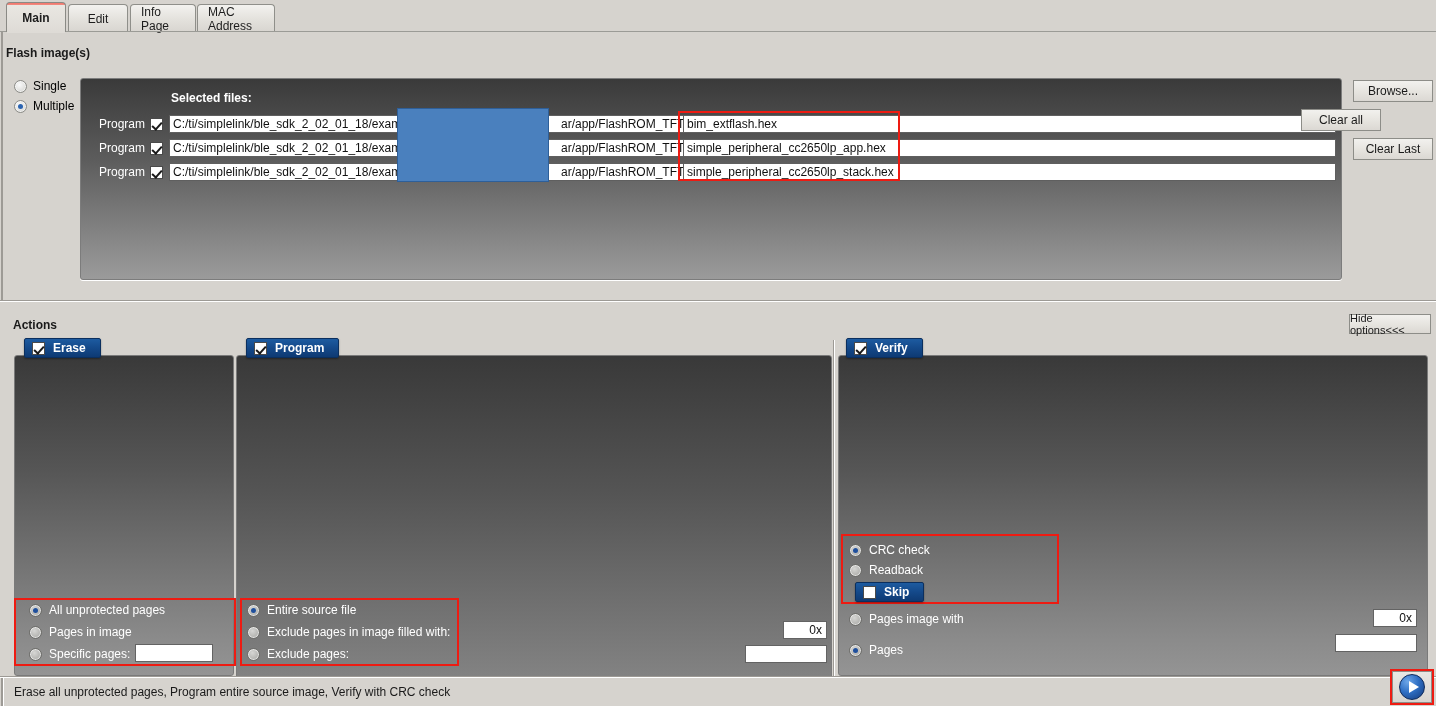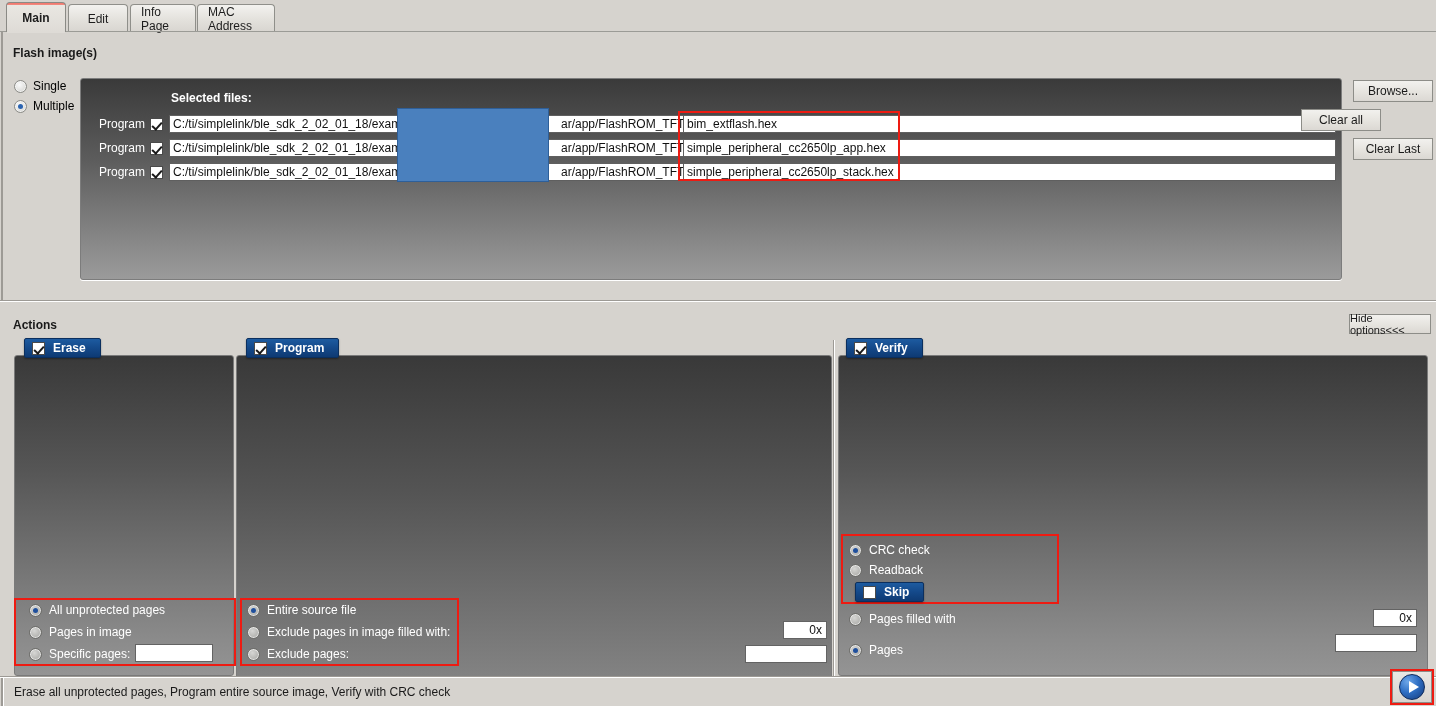--- a/index.html
+++ b/index.html
@@ -43,21 +43,21 @@
   }
   .tab.active:after {
     content: ""; position: absolute; left: 0; right: 0; bottom: -1px; height: 2px;
     background: #dedbd6;
   }
 
   
   .section-label {
     position: absolute; font-weight: bold; font-size: 12px; color: #1a1a1a;
   }
-  #flash-label { left: 13px; top: 46px; text-align: center; }
+  #flash-label { left: 6px; top: 46px; text-align: center; }
 
   .leftrail {
     position: absolute; left: 0; top: 32px; width: 4px; height: 268px;
     background: linear-gradient(to right, #d6d3ce 0, #d6d3ce 1px, #9d9a95 1px, #9d9a95 3px, #d6d3ce 3px);
   }
 
   .radio-row { position: absolute; display: flex; align-items: center; gap: 6px; font-size: 12px; }
   .radio {
     width: 13px; height: 13px; border-radius: 50%;
     background: radial-gradient(circle at 40% 35%, #fafafa 0%, #e2e2e0 55%, #c6c6c2 100%);
@@ -353,21 +353,21 @@
     <div class="opt-row" style="left:10px; top:207px;">
       <span class="radio dark"></span>
       <span>Readback</span>
     </div>
     <div class="blue-btn" style="left:16px; top:226px; position:absolute;">
       <span class="cb"></span>
       <span>Skip</span>
     </div>
     <div class="opt-row" style="left:10px; top:256px;">
       <span class="radio dark"></span>
-      <span>Pages filled with</span>
+      <span>Pages image with</span>
     </div>
     <div class="opt-row" style="left:10px; top:287px;">
       <span class="radio dark sel"></span>
       <span>Pages</span>
     </div>
     <div class="txt-field right" style="left:534px; top:253px; width:44px;">0x</div>
     <div class="txt-field" style="left:496px; top:278px; width:82px;"></div>
   </div>
   <div class="redbox" id="red-verify"></div>
 

